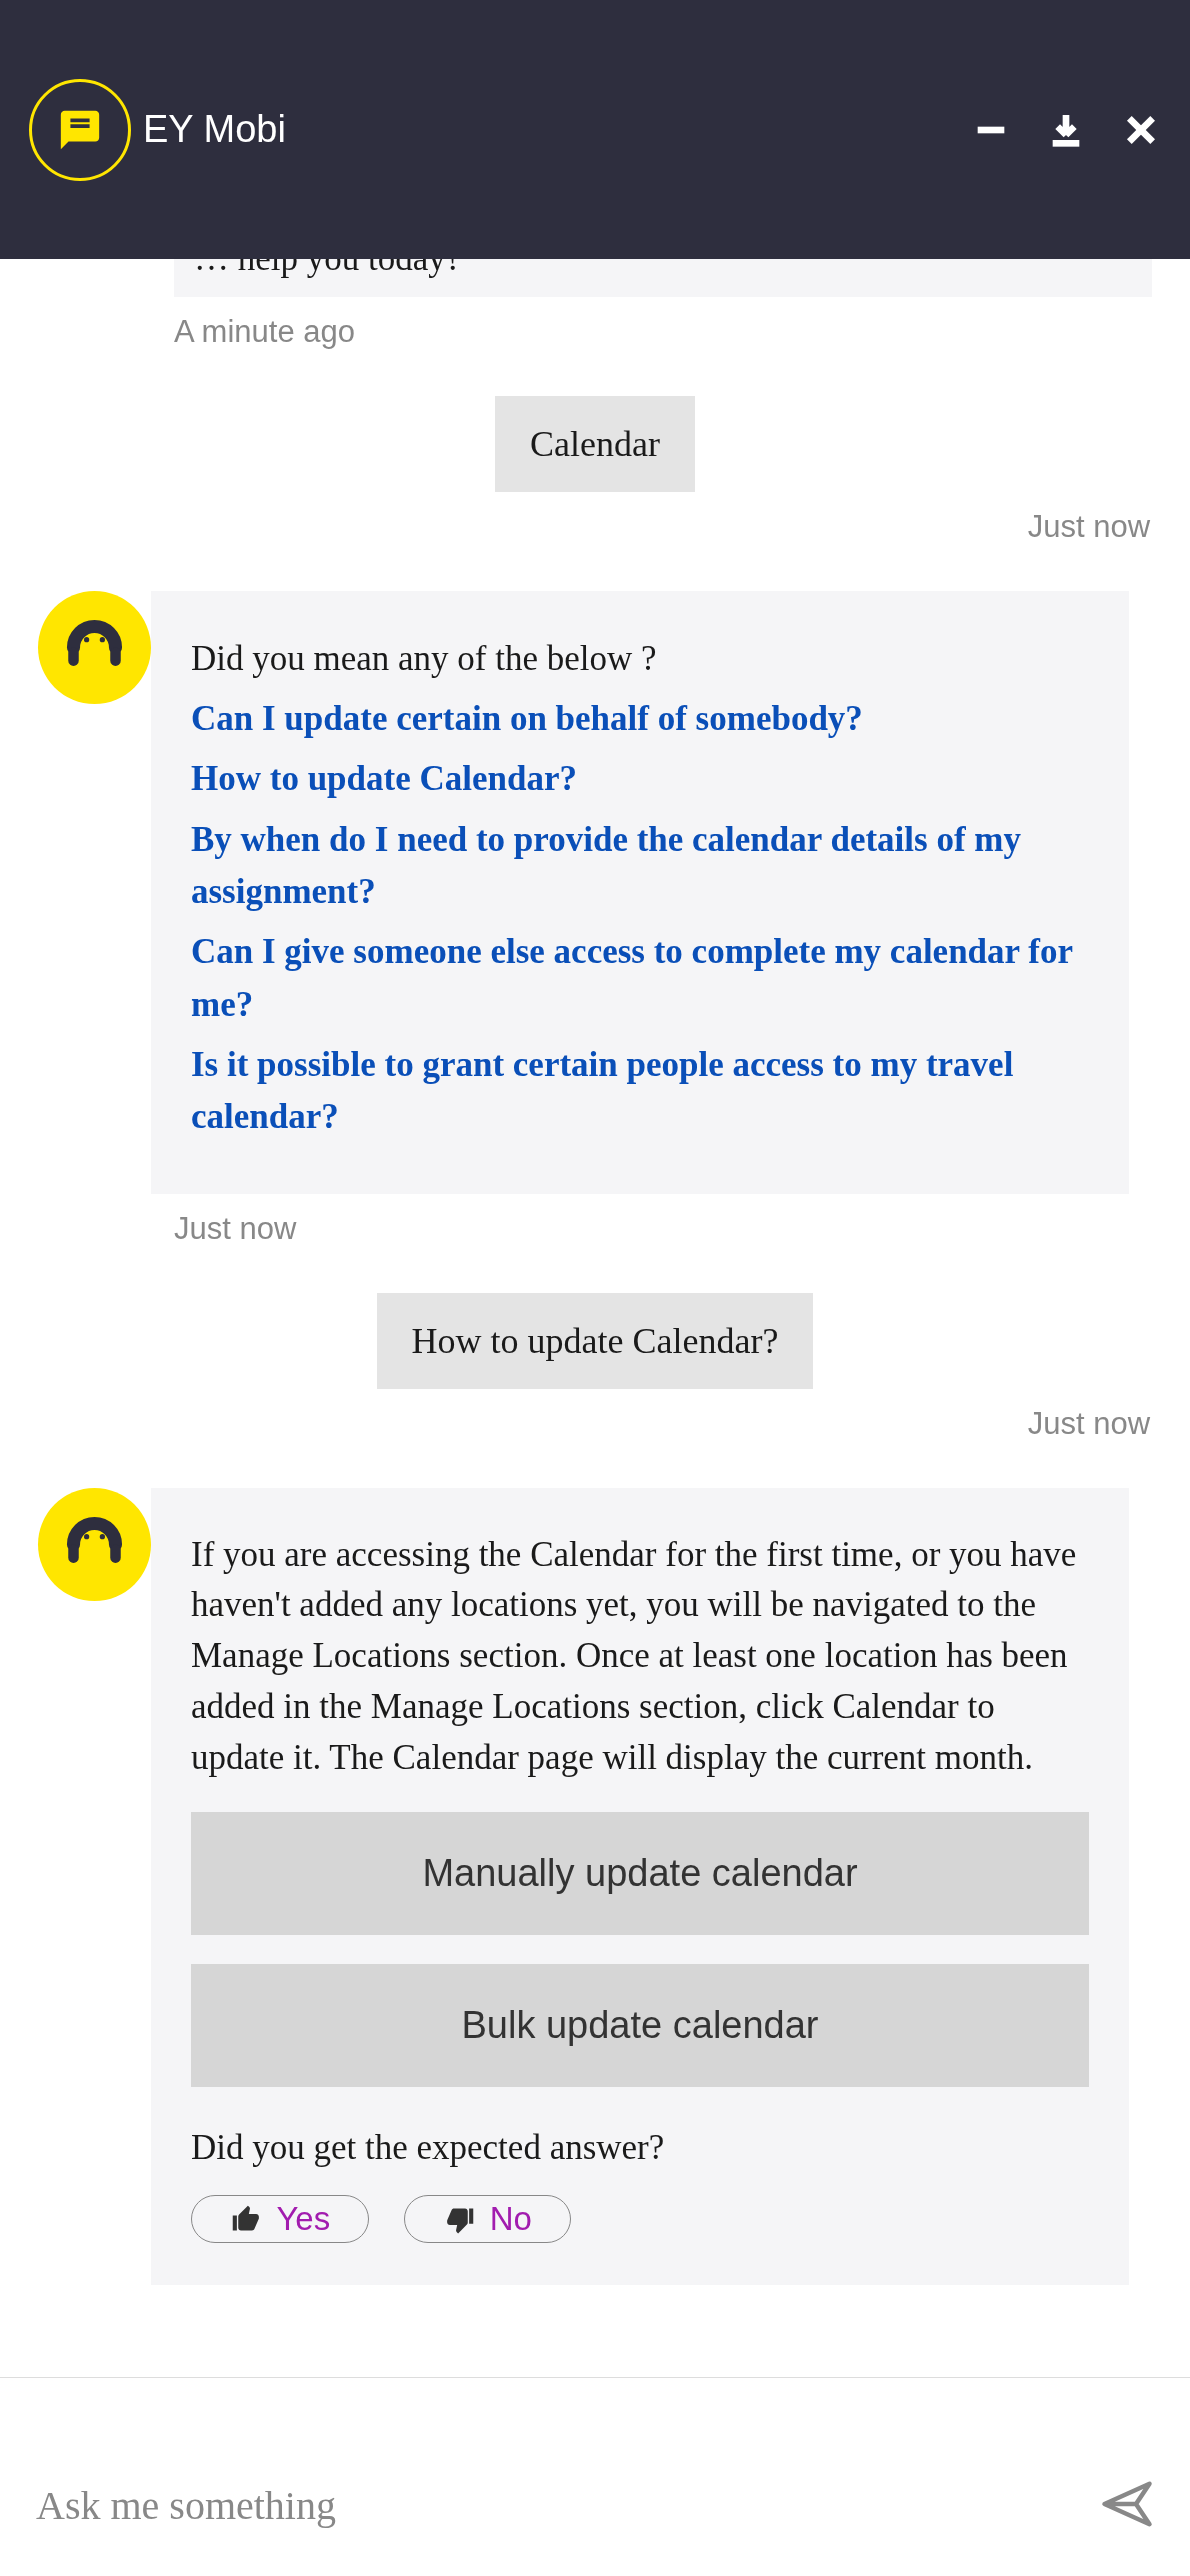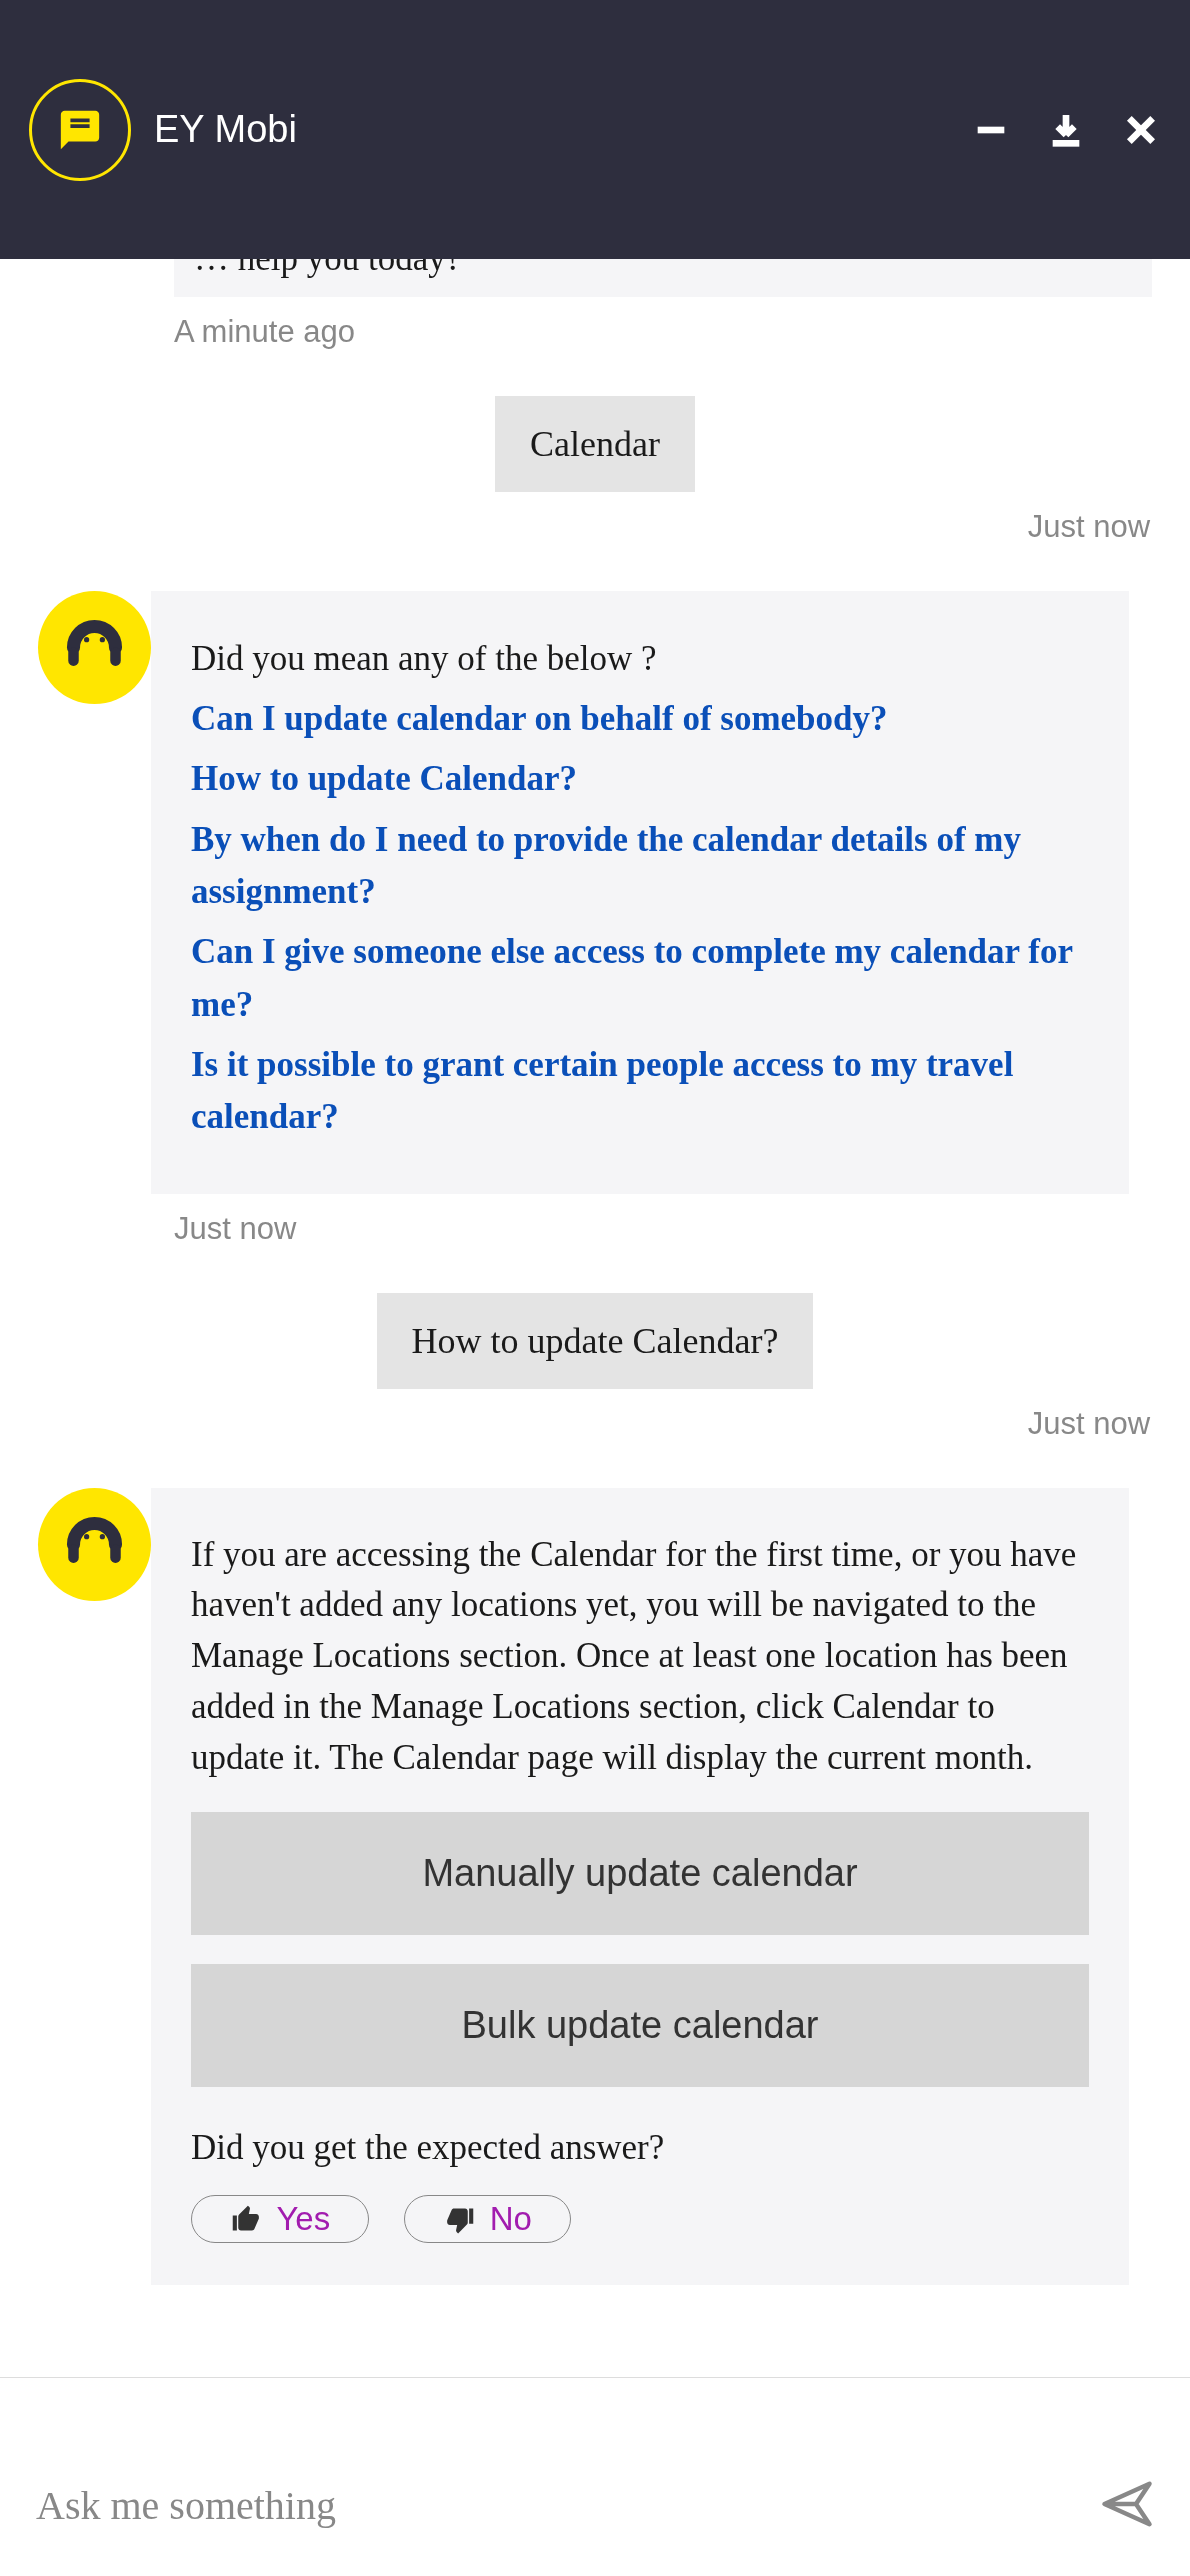--- a/index.html
+++ b/index.html
@@ -6,21 +6,21 @@
   html, body { width: 1190px; height: 2576px; font-family: Georgia, 'Times New Roman', serif; background: #fff; overflow: hidden; }
   
   .header {
     background: #2e2e3e;
     height: 259px;
     display: flex;
     align-items: center;
     padding: 0 29px;
     justify-content: space-between;
   }
-  .header-left { display: flex; align-items: center; gap: 23px; }
+  .header-left { display: flex; align-items: center; gap: 12px; }
   .logo-circle {
     width: 102px; height: 102px;
     border: 3.8px solid #ffe600;
     border-radius: 50%;
     display: flex;
     align-items: center;
     justify-content: center;
   }
   .logo-circle svg { width: 46px; height: 46px; fill: #ffe600; }
   .app-title {
@@ -207,21 +207,21 @@
         <svg viewBox="0 0 24 24">
             <path d="M4 12a8 8 0 0 1 16 0" stroke-linecap="round"></path>
             <rect x="2" y="12" width="4" height="7" rx="2" fill="#2e2e3e" stroke="none"></rect>
             <rect x="18" y="12" width="4" height="7" rx="2" fill="#2e2e3e" stroke="none"></rect>
             <circle cx="9" cy="9" r="1" fill="#2e2e3e" stroke="none"></circle>
             <circle cx="15" cy="9" r="1" fill="#2e2e3e" stroke="none"></circle>
           </svg>
       </div>
       <div class="bot-bubble">
         <p>Did you mean any of the below ?</p>
-        <p class="link">Can I update calendar on behalf of somebody?</p>
+        <p class="link">Can I update certain on behalf of somebody?</p>
         <p class="link">How to update Calendar?</p>
         <p class="link">By when do I need to provide the calendar details of my assignment?</p>
         <p class="link">Can I give someone else access to complete my calendar for me?</p>
         <p class="link">Is it possible to grant certain people access to my travel calendar?</p>
       </div>
     </div>
     <div class="timestamp">Just now</div>
   </div>
 
   <div class="user-row">

